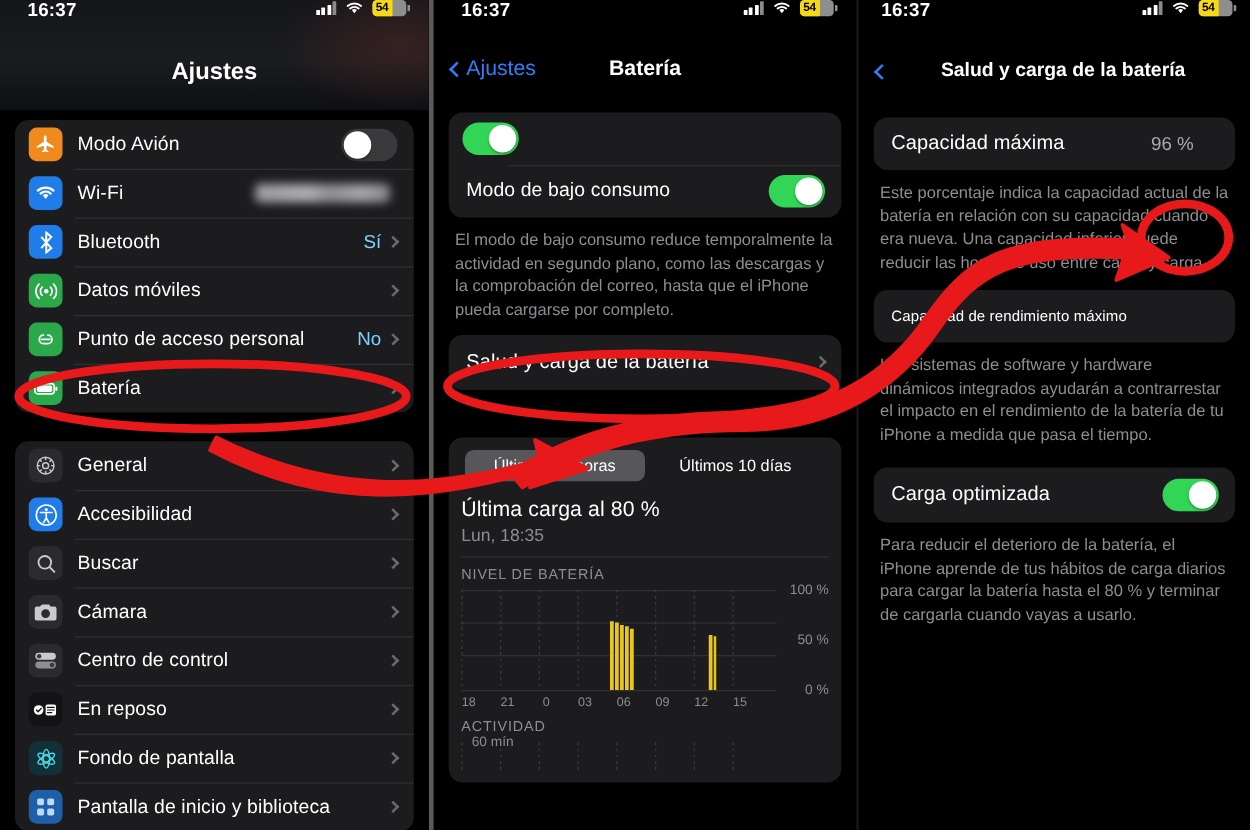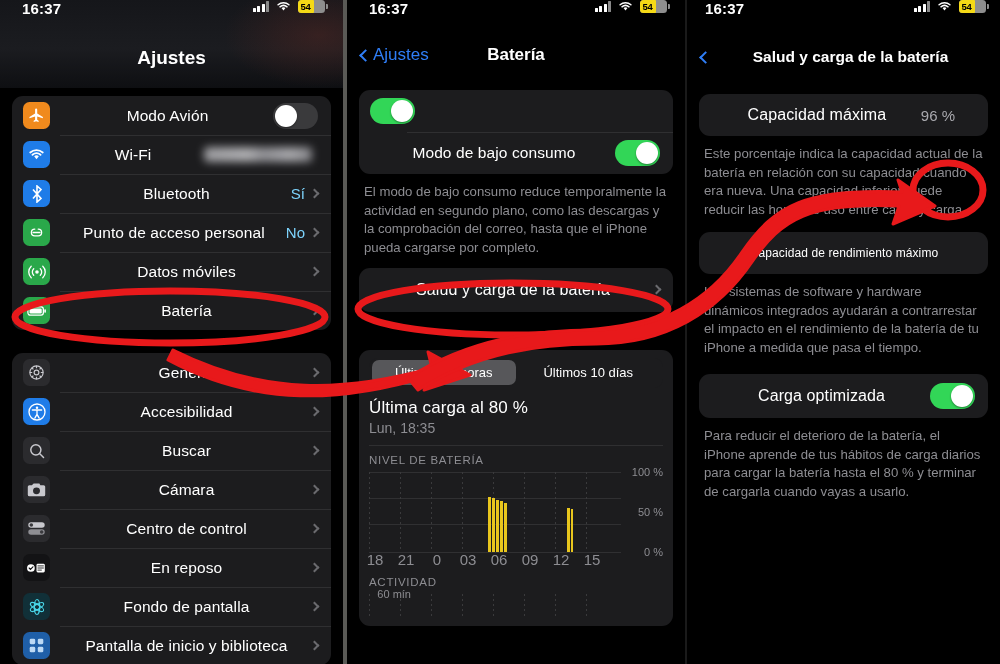--- a/index.html
+++ b/index.html
@@ -120,21 +120,21 @@
     height: 1px; background: #2f2f31;
   }
   .row .ico {
     width: 27px; height: 27px; border-radius: 6.5px;
     flex: 0 0 27px; margin-right: 12px;
     display: flex; align-items: center; justify-content: center;
     background: #2b2b2e;
   }
   .row .label {
     color: #fff; font-size: 15.5px; flex: 1;
-    white-space: nowrap; letter-spacing: .1px; text-align: center;
+    white-space: nowrap; letter-spacing: .1px;
   }
   .row .val { color: #7dd3fc; font-size: 15px; margin-right: 6px; }
   .chev-r {
     width: 7px; height: 7px;
     border-right: 2px solid #6a6a6e;
     border-top: 2px solid #6a6a6e;
     transform: rotate(45deg);
     flex: 0 0 auto;
   }
   .blurred {
@@ -186,21 +186,21 @@
     position: absolute; right: 0; color: #8d8d92; font-size: 11px;
     transform: translateY(-50%);
   }
   .gridv {
     position: absolute; top: 0; bottom: 16px; width: 1px;
     background: repeating-linear-gradient(180deg,#3a3a3c 0 2px, transparent 2px 5px);
   }
   .gridh { position: absolute; left: 0; right: 0; height: 1px; background: #303032; }
   .bar { position: absolute; bottom: 16px; background: #e8c61d; }
   .xt {
-    position: absolute; bottom: 0; color: #8d8d92; font-size: 15px;
+    position: absolute; bottom: 0; color: #8d8d92; font-size: 10px;
     transform: translateX(-50%);
   }
   .act-box { position: relative; height: 26px; margin-top: 6px; }
 
   
   .annot { position: absolute; left: 0; top: 0; width: 1000px; height: 664px;
     pointer-events: none; z-index: 40; }
 </style>
 </head>
 <body>
@@ -268,39 +268,39 @@
               <path d="M2 4.5 L10 13.5 L6 17 V1 L10 4.5 L2 13.5"></path>
             </svg>
         </div>
         <div class="label">Bluetooth</div>
         <div class="val">Sí</div>
         <div class="chev-r"></div>
       </div>
 
       <div class="row">
         <div class="ico" style="background:#2aa84a">
-          <svg width="17" height="17" viewBox="0 0 20 20" stroke="#fff" stroke-width="1.6" fill="none" stroke-linecap="round">
-            <path d="M8 6a4 4 0 0 0 0 8h4a4 4 0 0 0 0-8"></path>
-            <path d="M6 10h8"></path>
-          </svg>
-        </div>
-        <div class="label">Punto de acceso personal</div>
-        <div class="val">No</div>
-        <div class="chev-r"></div>
-      </div>
-
-      <div class="row">
-        <div class="ico" style="background:#2aa84a">
           <svg width="18" height="16" viewBox="0 0 20 18" stroke="#fff" stroke-width="1.5" fill="none" stroke-linecap="round">
             <circle cx="10" cy="9" r="2" fill="#fff" stroke="none"></circle>
             <path d="M6.3 5.3a5.2 5.2 0 0 0 0 7.4M13.7 5.3a5.2 5.2 0 0 1 0 7.4"></path>
             <path d="M3.5 2.5a9 9 0 0 0 0 13M16.5 2.5a9 9 0 0 1 0 13"></path>
           </svg>
         </div>
         <div class="label">Datos móviles</div>
+        <div class="chev-r"></div>
+      </div>
+
+      <div class="row">
+        <div class="ico" style="background:#2aa84a">
+          <svg width="17" height="17" viewBox="0 0 20 20" stroke="#fff" stroke-width="1.6" fill="none" stroke-linecap="round">
+            <path d="M8 6a4 4 0 0 0 0 8h4a4 4 0 0 0 0-8"></path>
+            <path d="M6 10h8"></path>
+          </svg>
+        </div>
+        <div class="label">Punto de acceso personal</div>
+        <div class="val">No</div>
         <div class="chev-r"></div>
       </div>
 
       <div class="row">
         <div class="ico" style="background:#2aa84a">
           <svg width="20" height="12" viewBox="0 0 22 12">
             <rect x="1" y="1.5" width="17" height="9" rx="2.5" fill="none" stroke="#fff" stroke-width="1.4"></rect>
             <rect x="2.8" y="3.2" width="13.4" height="5.6" rx="1.4" fill="#fff"></rect>
             <rect x="19" y="4.2" width="1.8" height="3.6" rx=".8" fill="#fff"></rect>
           </svg>

